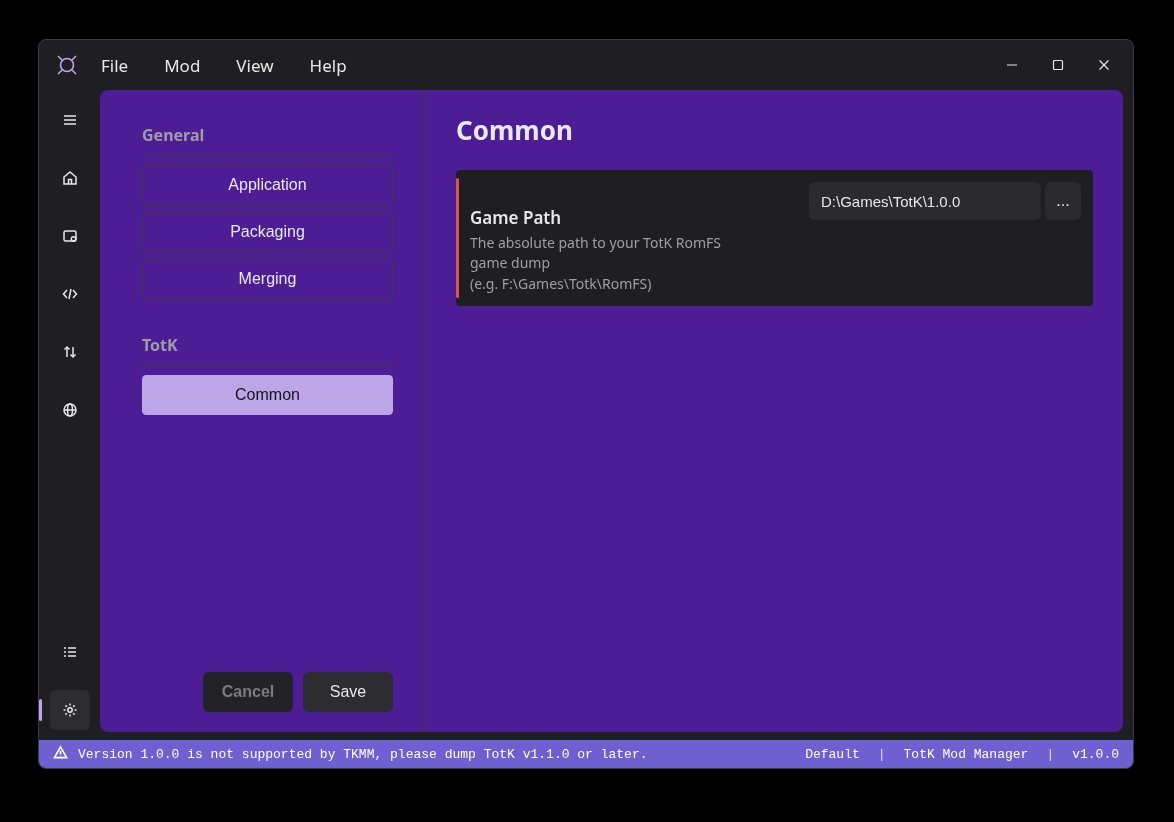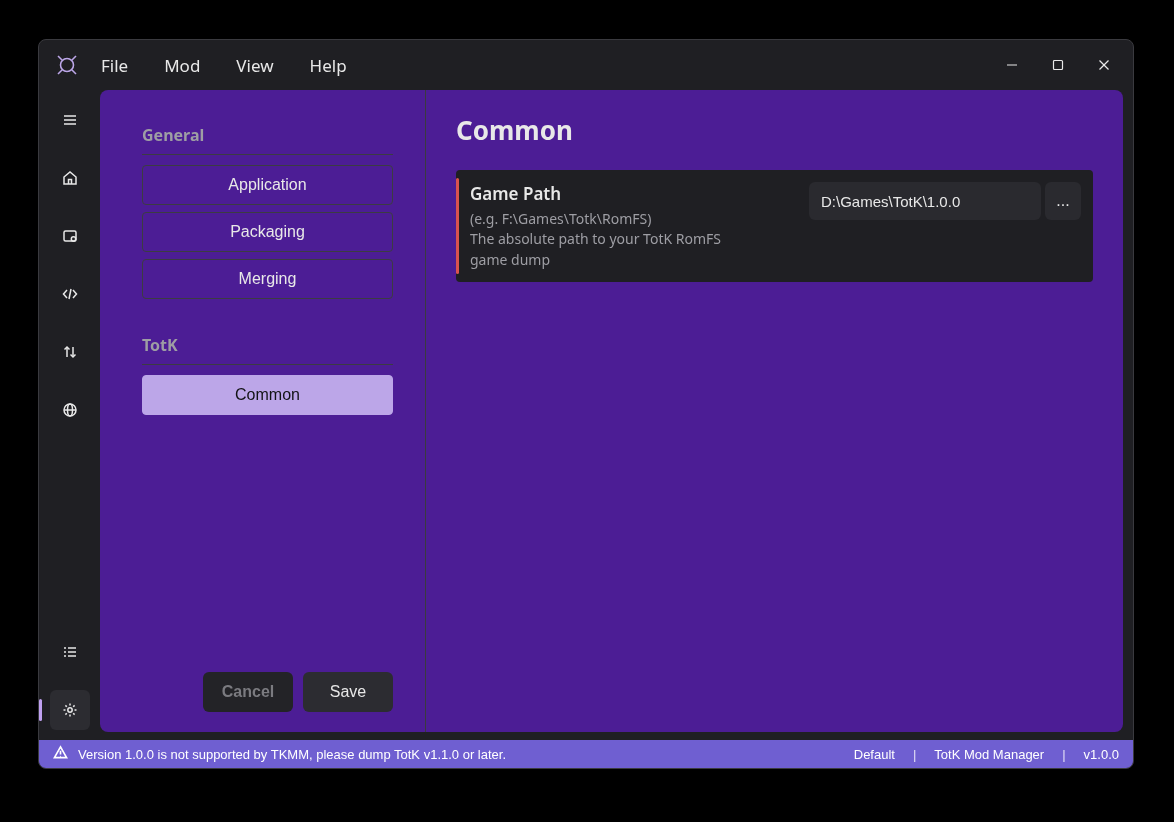--- a/index.html
+++ b/index.html
@@ -176,21 +176,21 @@
     gap: 18px;
     align-items: flex-start;
   }
   .setting-row::before {
     content: "";
     position: absolute;
     left: 0; top: 8px; bottom: 8px; width: 3px;
     background: #d9534f;
     border-radius: 2px;
   }
-  .setting-desc { flex: 1 1 auto; max-width: 280px; }
+  .setting-desc { flex: 1 1 auto; max-width: 280px; margin-top: 24px; }
   .setting-title { font-size: 17px; font-weight: 600; margin-bottom: 4px; }
   .setting-sub { color: #9e9ea4; font-size: 14px; line-height: 1.45; }
   .setting-control { display: flex; gap: 4px; align-items: flex-start; margin-left: auto; }
   .path-input {
     width: 232px; height: 38px;
     background: #2a2a2f;
     border: none; border-radius: 6px;
     color: #e8e8e8;
     padding: 0 12px;
     font-size: 15px;
@@ -202,21 +202,21 @@
     font-size: 16px;
   }
 
   
   .statusbar {
     height: 28px;
     background: #6f5fd1;
     display: flex; align-items: center;
     padding: 0 14px;
     color: #fff;
-    font-family: Liberation Sans, sans-serif;
+    font-family: Liberation Mono, monospace;
     font-size: 13px;
     gap: 10px;
   }
   .statusbar .status-msg { flex: 0 0 auto; }
   .statusbar .status-spacer { flex: 1; }
   .statusbar .sep { opacity: 0.8; margin: 0 8px; }
   .statusbar svg { stroke:#fff; fill:none; stroke-width:1.8; }
 
   .icon-sm { width: 16px; height:16px; }
 </style>
@@ -343,22 +343,22 @@
           <button class="action-btn">Save</button>
         </div>
       </div>
 
       <div class="content">
         <h1>Common</h1>
 
         <div class="setting-row">
           <div class="setting-desc">
             <div class="setting-title">Game Path</div>
+            <div class="setting-sub">The absolute path to your TotK RomFS game dump</div>
             <div class="setting-sub">(e.g. F:\Games\Totk\RomFS)</div>
-            <div class="setting-sub">The absolute path to your TotK RomFS game dump</div>
           </div>
           <div class="setting-control">
             <input class="path-input" value="D:\Games\TotK\1.0.0" style="">
             <button class="browse-btn">...</button>
           </div>
         </div>
       </div>
 
     </div>
   </div>

